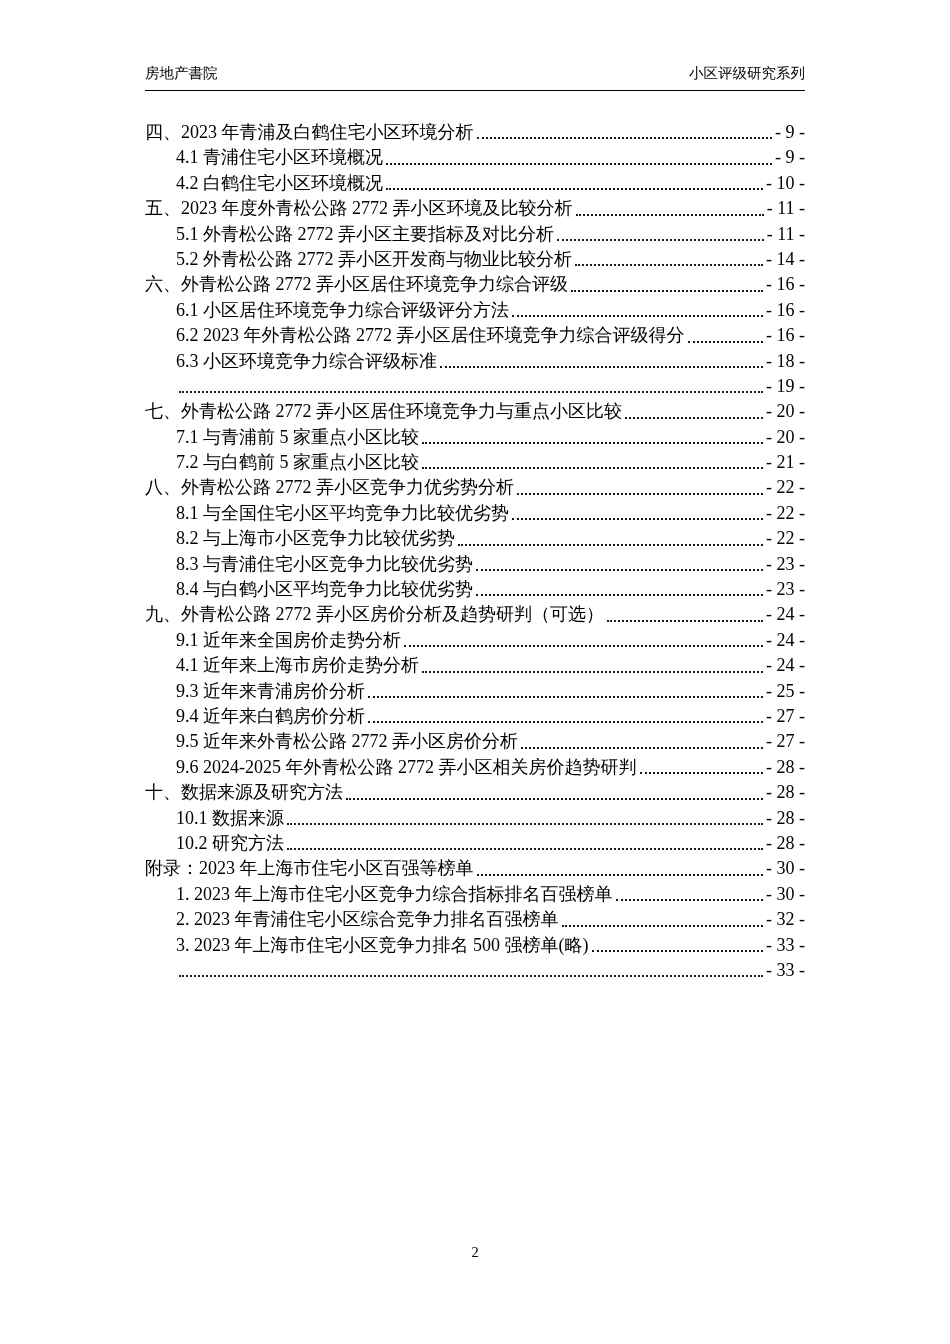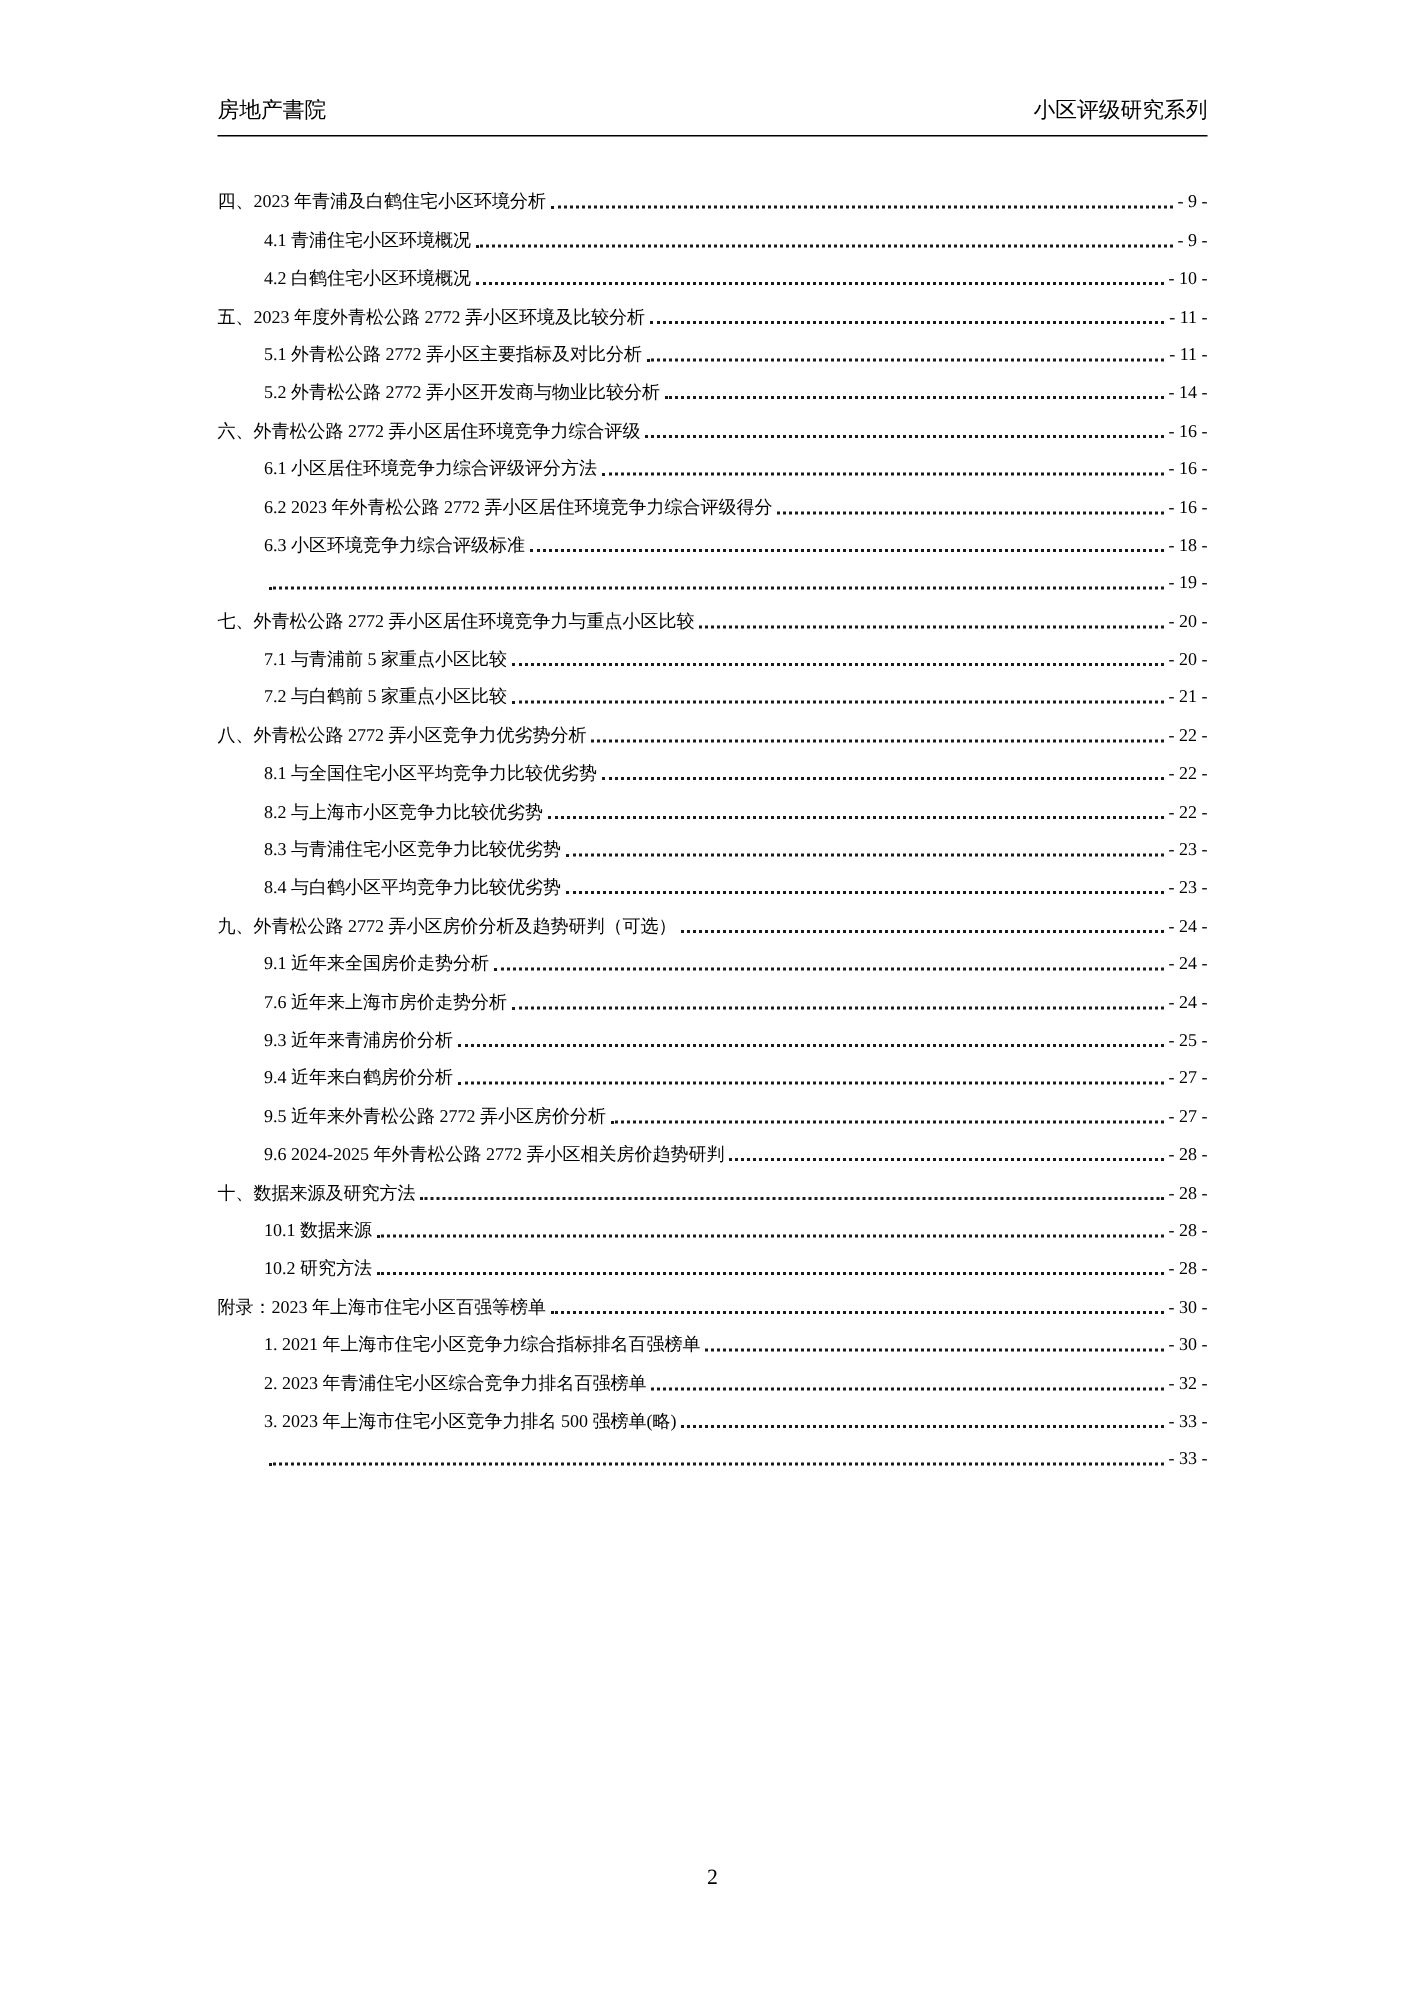--- a/index.html
+++ b/index.html
@@ -32,22 +32,21 @@
   }
   .header span { white-space: nowrap; }
   .content {
     position: absolute;
     left: 145px;
     width: 660px;
     top: 121px;
   }
   .toc-row {
     display: flex;
-    align-items: flex-end;
-    font-size: 12px;
+    font-size: 18px;
     height: 25.4px;
     line-height: 23px;
     font-family: Liberation Serif, serif;
   }
   .toc-row.level-2 { padding-left: 31px; }
   .toc-title { white-space: nowrap; }
   .toc-dots {
     flex: 1;
     min-width: 10px;
     border-bottom: 2px dotted #1a1a1a;
@@ -172,21 +171,21 @@
         <span class="toc-title">九、外青松公路 2772 弄小区房价分析及趋势研判（可选）</span>
         <span class="toc-dots"></span>
         <span class="toc-page">- 24 -</span>
       </div>
       <div class="toc-row level-2">
         <span class="toc-title">9.1 近年来全国房价走势分析</span>
         <span class="toc-dots"></span>
         <span class="toc-page">- 24 -</span>
       </div>
       <div class="toc-row level-2">
-        <span class="toc-title">7.6 近年来上海市房价走势分析</span>
+        <span class="toc-title">4.1 近年来上海市房价走势分析</span>
         <span class="toc-dots"></span>
         <span class="toc-page">- 24 -</span>
       </div>
       <div class="toc-row level-2">
         <span class="toc-title">9.3 近年来青浦房价分析</span>
         <span class="toc-dots"></span>
         <span class="toc-page">- 25 -</span>
       </div>
       <div class="toc-row level-2">
         <span class="toc-title">9.4 近年来白鹤房价分析</span>
@@ -217,21 +216,21 @@
         <span class="toc-title">10.2 研究方法</span>
         <span class="toc-dots"></span>
         <span class="toc-page">- 28 -</span>
       </div>
       <div class="toc-row level-1">
         <span class="toc-title">附录：2023 年上海市住宅小区百强等榜单</span>
         <span class="toc-dots"></span>
         <span class="toc-page">- 30 -</span>
       </div>
       <div class="toc-row level-2">
-        <span class="toc-title">1. 2021 年上海市住宅小区竞争力综合指标排名百强榜单</span>
+        <span class="toc-title">1. 2023 年上海市住宅小区竞争力综合指标排名百强榜单</span>
         <span class="toc-dots"></span>
         <span class="toc-page">- 30 -</span>
       </div>
       <div class="toc-row level-2">
         <span class="toc-title">2. 2023 年青浦住宅小区综合竞争力排名百强榜单</span>
         <span class="toc-dots"></span>
         <span class="toc-page">- 32 -</span>
       </div>
       <div class="toc-row level-2">
         <span class="toc-title">3. 2023 年上海市住宅小区竞争力排名 500 强榜单(略)</span>

